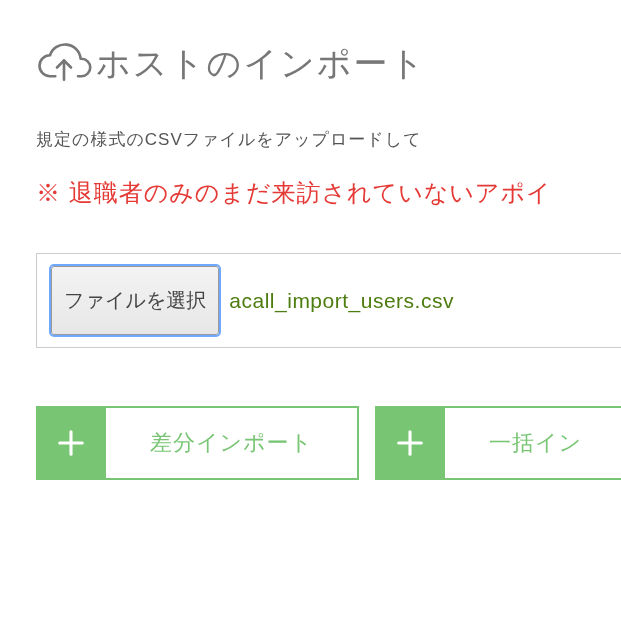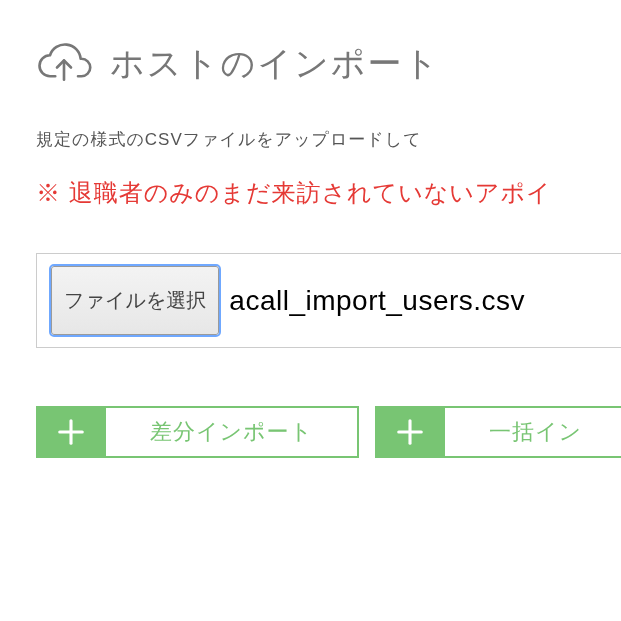--- a/index.html
+++ b/index.html
@@ -8,21 +8,21 @@
       background: #fff;
       width: 621px;
       height: 621px;
       overflow: hidden;
       color: #555;
       padding: 36px 0 0 36px;
     }
     .header {
       display: flex;
       align-items: center;
-      gap: 18px;
+      gap: 4px;
       margin-bottom: 36px;
     }
     .cloud-icon svg {
       width: 56px;
       height: 56px;
       display: block;
     }
     .page-title {
       font-size: 34px;
       font-weight: 400;
@@ -60,34 +60,34 @@
       padding: 20px 12px;
       border: 1px solid #9a9a9a;
       border-radius: 3px;
       background: linear-gradient(#f3f3f3, #e7e7e7);
       outline: 2px solid #6fa8ff;
       outline-offset: 0;
       cursor: pointer;
       white-space: nowrap;
     }
     .file-name {
-      font-size: 28px;
-      color: #000000;
+      font-size: 21px;
+      color: #4d7c0f;
       letter-spacing: 0.5px;
       white-space: nowrap;
     }
     .button-row {
       display: flex;
       gap: 16px;
       width: 700px;
     }
     .import-btn {
       display: flex;
       align-items: stretch;
-      height: 52px;
+      height: 74px;
       cursor: pointer;
       white-space: nowrap;
     }
     .import-btn .plus {
       width: 70px;
       background: #78c573;
       display: flex;
       align-items: center;
       justify-content: center;
     }

